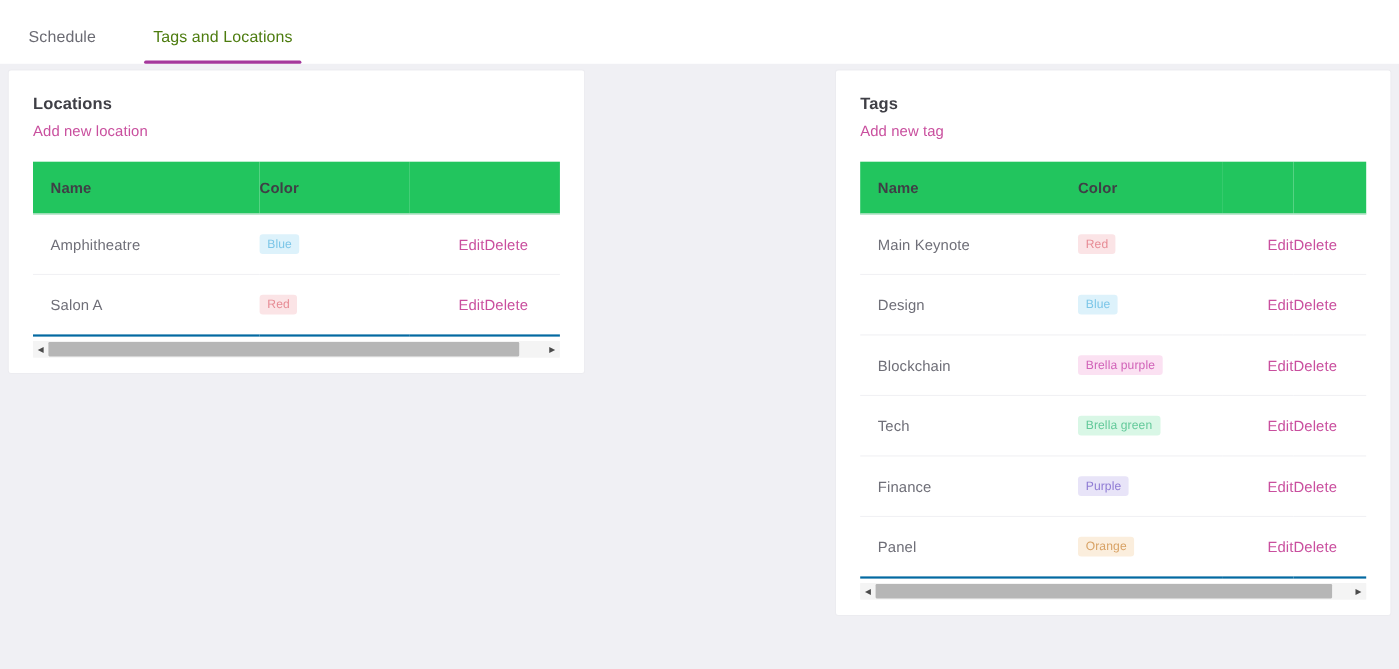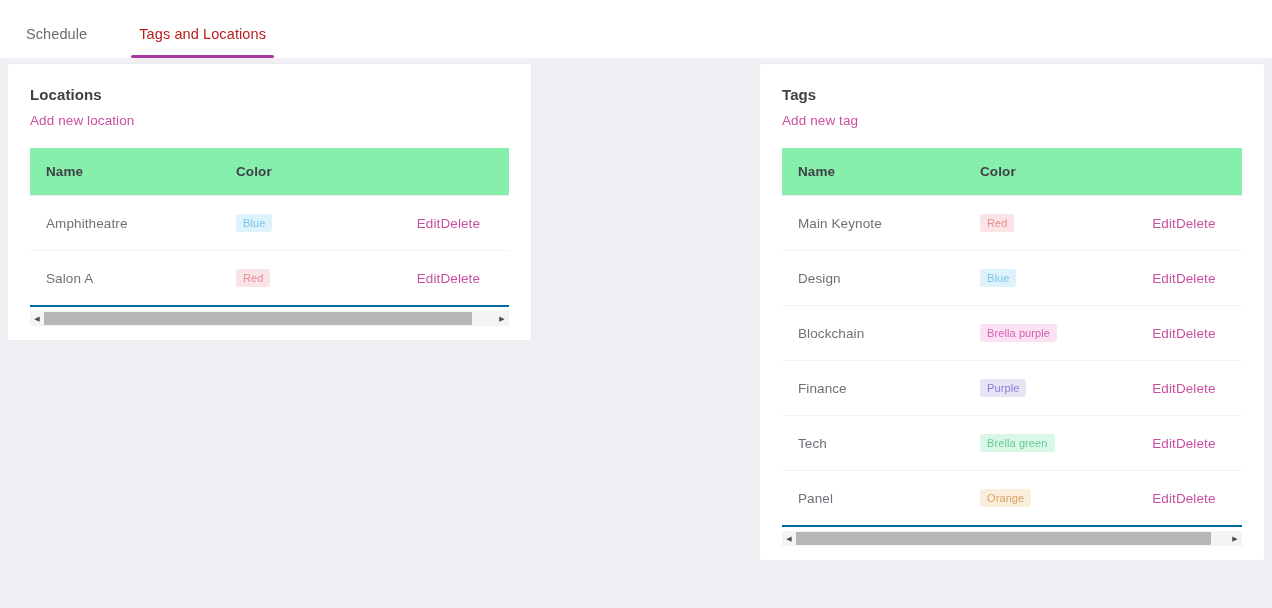--- a/index.html
+++ b/index.html
@@ -91,21 +91,21 @@
   
   .table-wrap {
     position: relative;
   }
   table.grid {
     width: 100%;
     border-collapse: collapse;
     table-layout: fixed;
   }
   table.grid thead th {
-    background: #86efac;
+    background: #22c55e;
     text-align: left;
     font-size: 13.5px;
     font-weight: bold;
     color: #3f3f46;
     padding: 16px 0 16px 0;
     border-bottom: 1px solid #ededf0;
     letter-spacing: 0.1px;
   }
   table.grid tbody td {
     font-size: 13.5px;
@@ -178,21 +178,21 @@
   .hscroll.tag .thumb { width: 96%; }
 </style>
 </head>
 <body style="background: rgb(240, 240, 244);">
 
 <div class="tabbar">
   <div class="tabs">
     <div class="tab">
       <span>Schedule</span>
     </div>
-    <div class="tab active" style="color: #b91c1c;">
+    <div class="tab active" style="color: #4d7c0f;">
       <span>Tags and Locations</span>
     </div>
   </div>
 </div>
 
 <div class="page">
 
   <div class="panel panel-locations">
     <div class="panel-title">Locations</div>
     <div class="panel-action" style="color: rgb(201, 79, 158);">Add new location</div>
@@ -290,35 +290,35 @@
               <span class="badge" style="background-color: rgb(251, 225, 242); color: rgb(209, 99, 184);">Brella purple</span>
             </td>
             <td class="col-edit">
               <span class="rowlink" style="color: rgb(201, 79, 158);">Edit</span>
             </td>
             <td class="col-del">
               <span class="rowlink" style="color: rgb(201, 79, 158);">Delete</span>
             </td>
           </tr>
           <tr>
+            <td class="col-name">Tech</td>
+            <td class="col-color">
+              <span class="badge" style="background-color: rgb(217, 247, 230); color: rgb(99, 201, 154);">Brella green</span>
+            </td>
+            <td class="col-edit">
+              <span class="rowlink" style="color: rgb(201, 79, 158);">Edit</span>
+            </td>
+            <td class="col-del">
+              <span class="rowlink" style="color: rgb(201, 79, 158);">Delete</span>
+            </td>
+          </tr>
+          <tr>
             <td class="col-name">Finance</td>
             <td class="col-color">
               <span class="badge" style="background-color: rgb(232, 228, 248); color: rgb(143, 123, 212);">Purple</span>
-            </td>
-            <td class="col-edit">
-              <span class="rowlink" style="color: rgb(201, 79, 158);">Edit</span>
-            </td>
-            <td class="col-del">
-              <span class="rowlink" style="color: rgb(201, 79, 158);">Delete</span>
-            </td>
-          </tr>
-          <tr>
-            <td class="col-name">Tech</td>
-            <td class="col-color">
-              <span class="badge" style="background-color: rgb(217, 247, 230); color: rgb(99, 201, 154);">Brella green</span>
             </td>
             <td class="col-edit">
               <span class="rowlink" style="color: rgb(201, 79, 158);">Edit</span>
             </td>
             <td class="col-del">
               <span class="rowlink" style="color: rgb(201, 79, 158);">Delete</span>
             </td>
           </tr>
           <tr>
             <td class="col-name">Panel</td>

